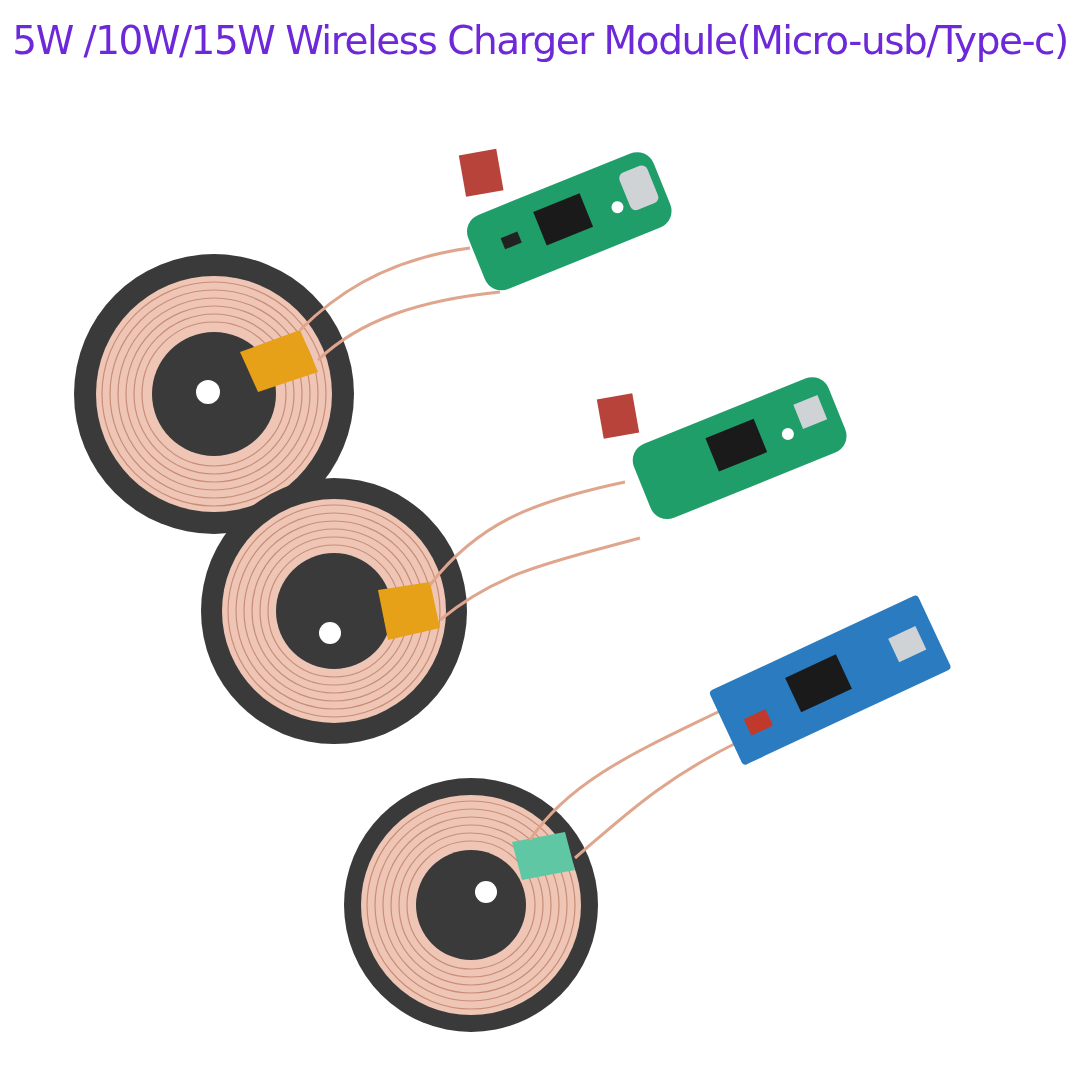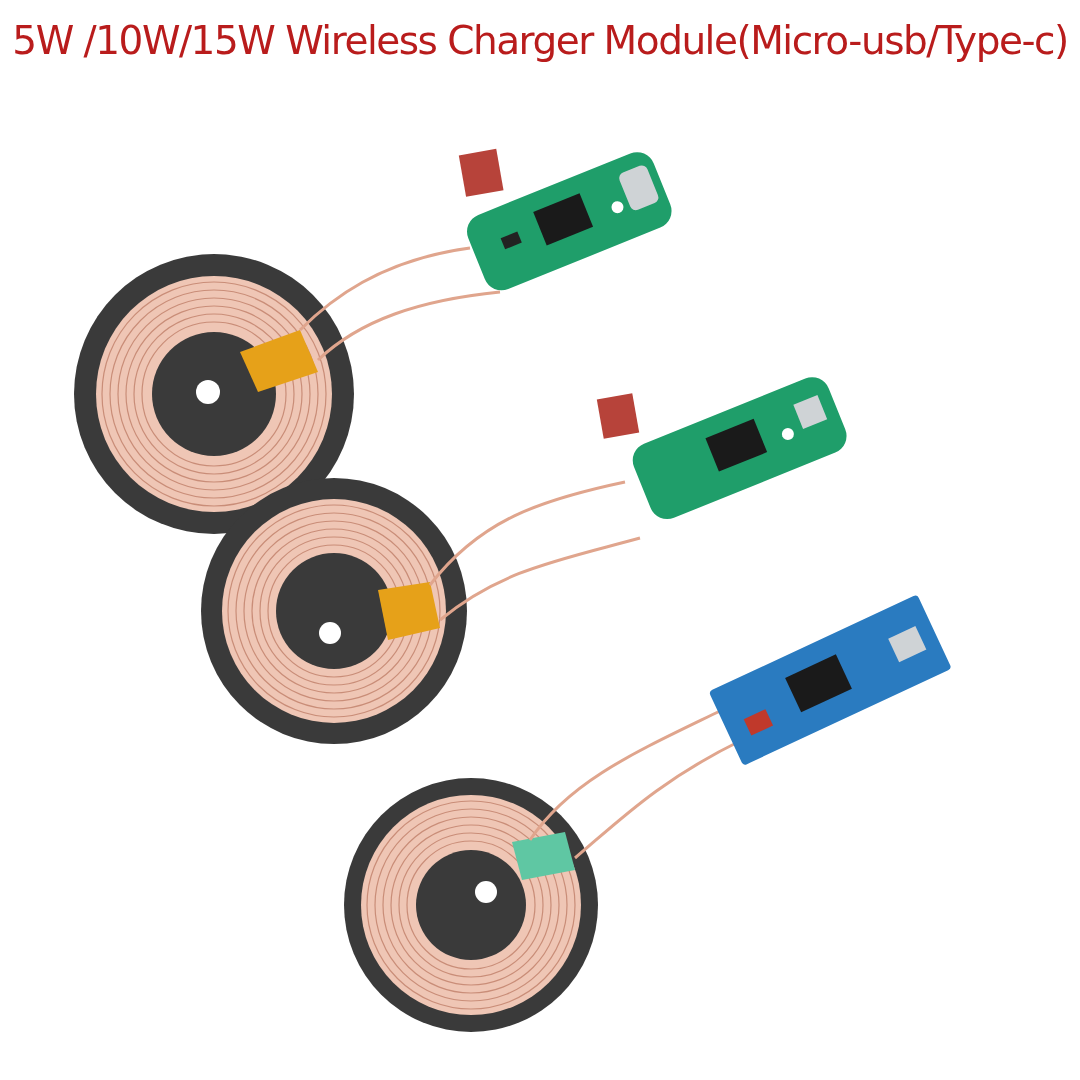--- a/index.html
+++ b/index.html
@@ -1,17 +1,17 @@
 <!DOCTYPE html>
 <html><head>
 <meta charset="utf-8">
 <style>
   html,body{margin:0;padding:0;background:#fff;}
   body{width:1080px;height:1080px;position:relative;overflow:hidden;font-family:"Liberation Sans",sans-serif;}
-  .title{position:absolute;left:0;top:18px;width:1080px;text-align:center;color:#b91c1c;font-size:39px;font-family:"DejaVu Sans",sans-serif;letter-spacing:-1.5px;white-space:nowrap;}
+  .title{position:absolute;left:0;top:18px;width:1080px;text-align:center;color:#6d28d9;font-size:39px;font-family:"DejaVu Sans",sans-serif;letter-spacing:-1.5px;white-space:nowrap;}
   svg.scene{position:absolute;left:0;top:0;}
 </style>
 </head>
 <body>
 
 <div class="title">5W /10W/15W Wireless Charger Module(Micro-usb/Type-c)</div>
 
 <svg class="scene" width="1080" height="1080" viewBox="0 0 1080 1080">
   <defs>
     <pattern id="rings" patternUnits="userSpaceOnUse" width="8" height="8">

